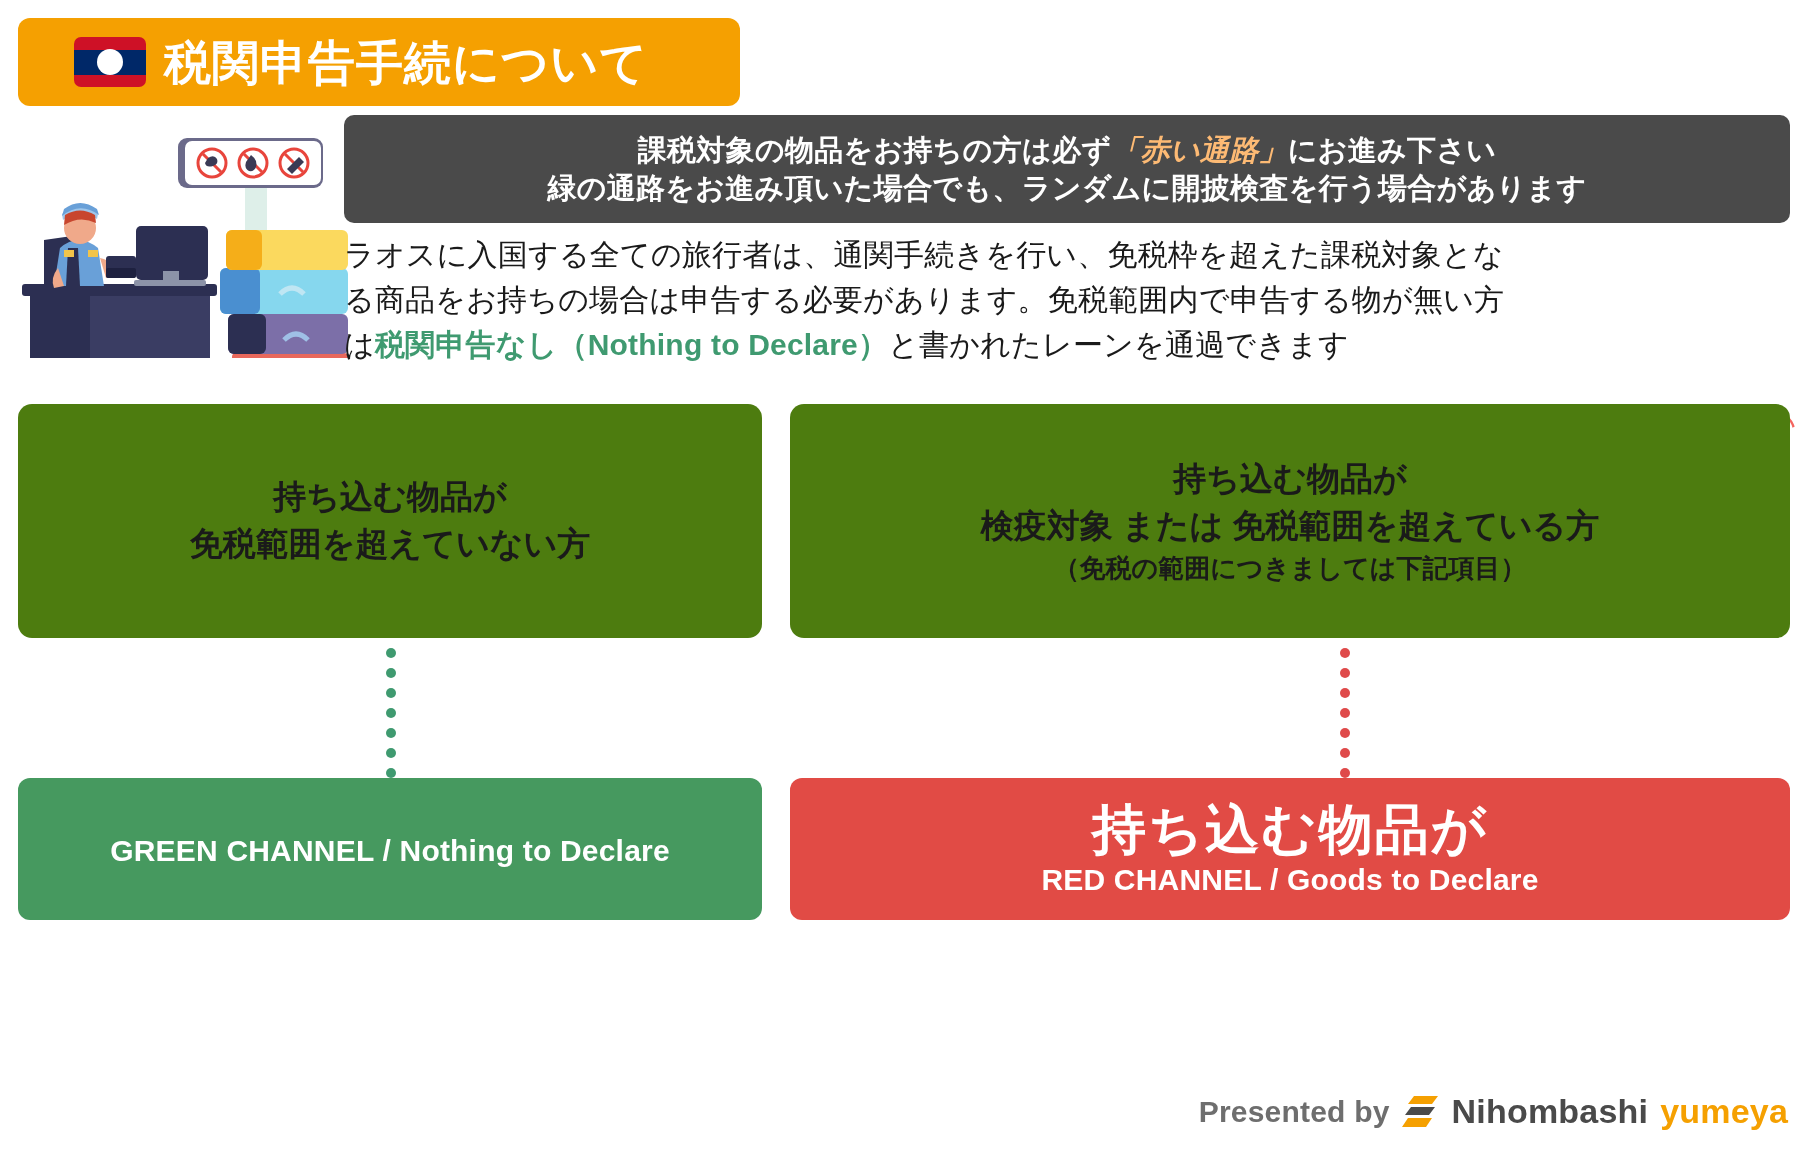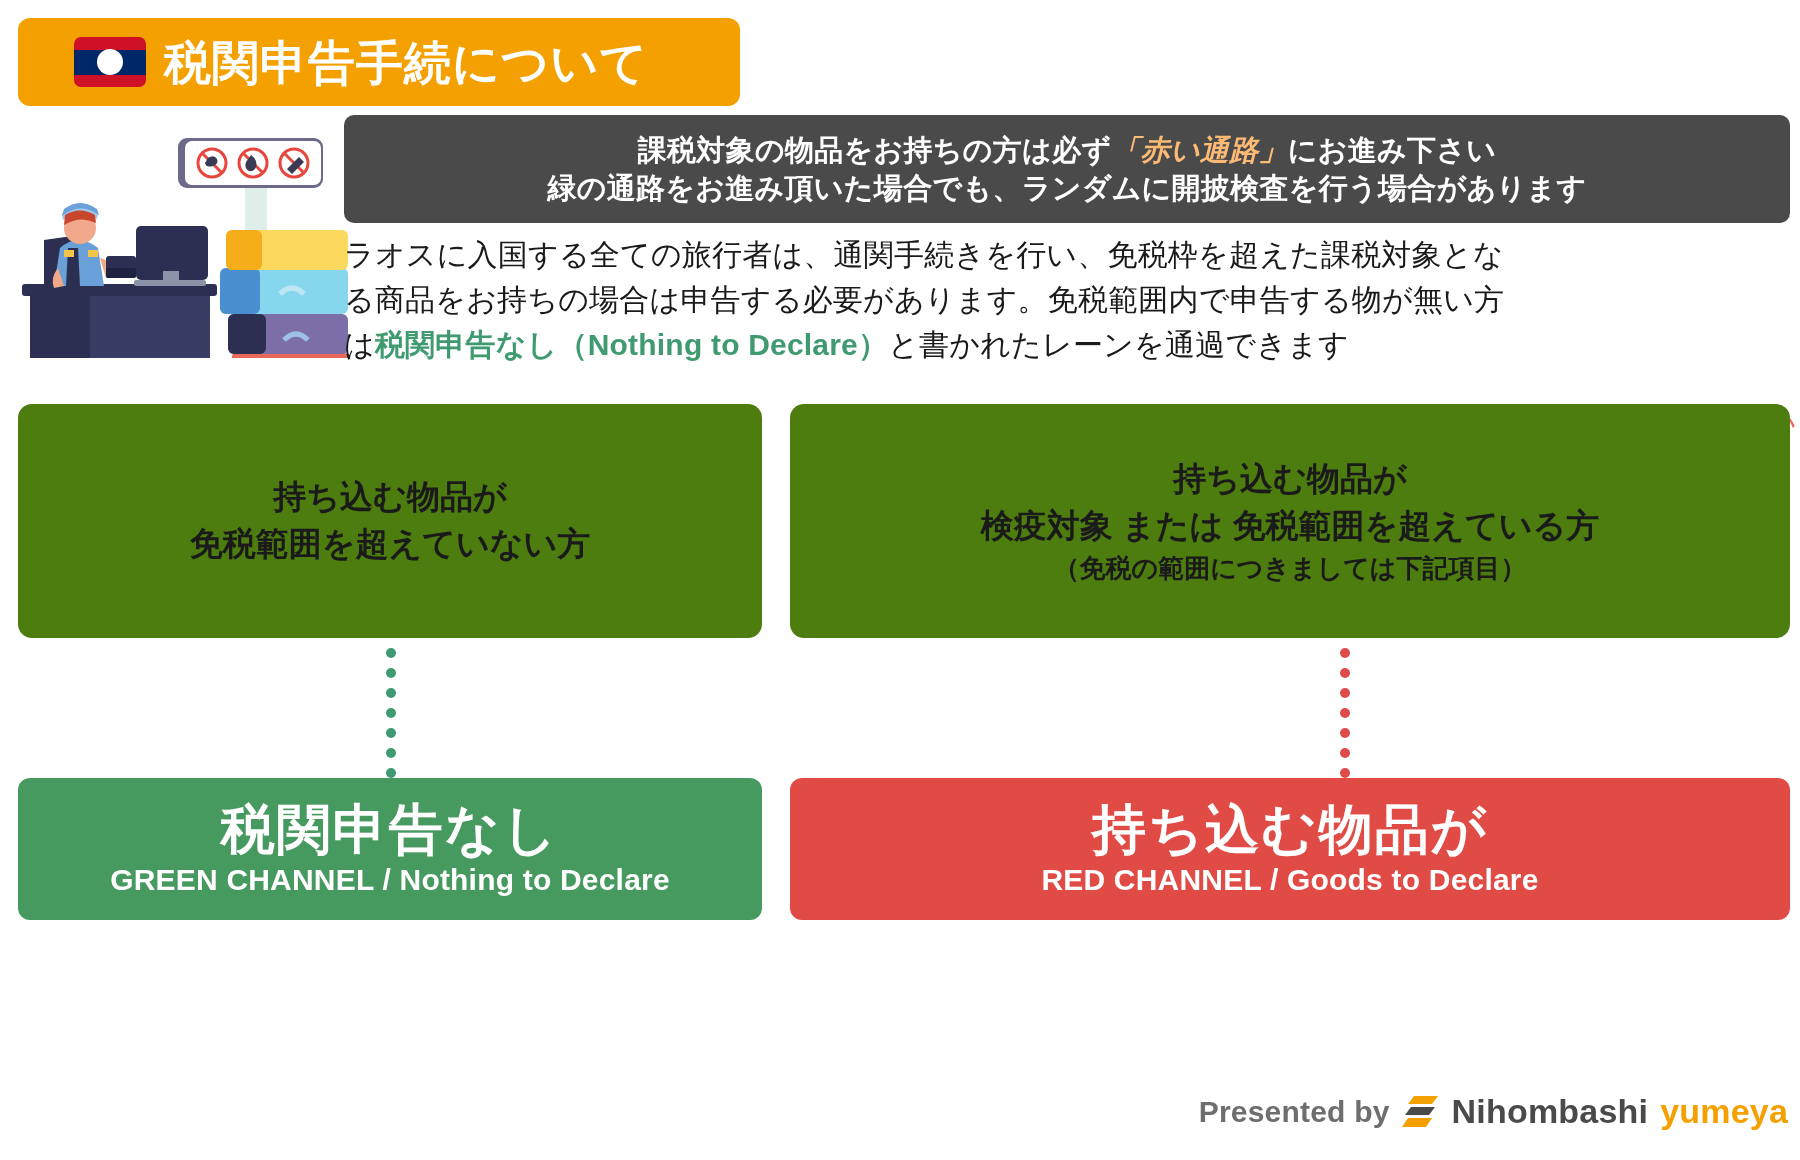--- a/index.html
+++ b/index.html
@@ -241,21 +241,20 @@
       <div class="dot" style="background:#DF4A4A"></div>
       <div class="dot" style="background:#DF4A4A"></div>
       <div class="dot" style="background:#DF4A4A"></div>
       <div class="dot" style="background:#DF4A4A"></div>
       <div class="dot" style="background:#DF4A4A"></div>
     </div>
     <div class="head" style="border-top:22px solid #DF4A4A"></div>
   </div>
 
   <div class="chan-box chan-green">
-    <div class="chan-jp">税関申告なし</div>
     <div class="chan-en">GREEN CHANNEL / Nothing to Declare</div>
   </div>
 
   <div class="chan-box chan-red">
     <div class="chan-jp">持ち込む物品が</div>
     <div class="chan-en">RED CHANNEL / Goods to Declare</div>
   </div>
 
   <div class="footer">
     <span class="footer-pres">Presented by</span>

